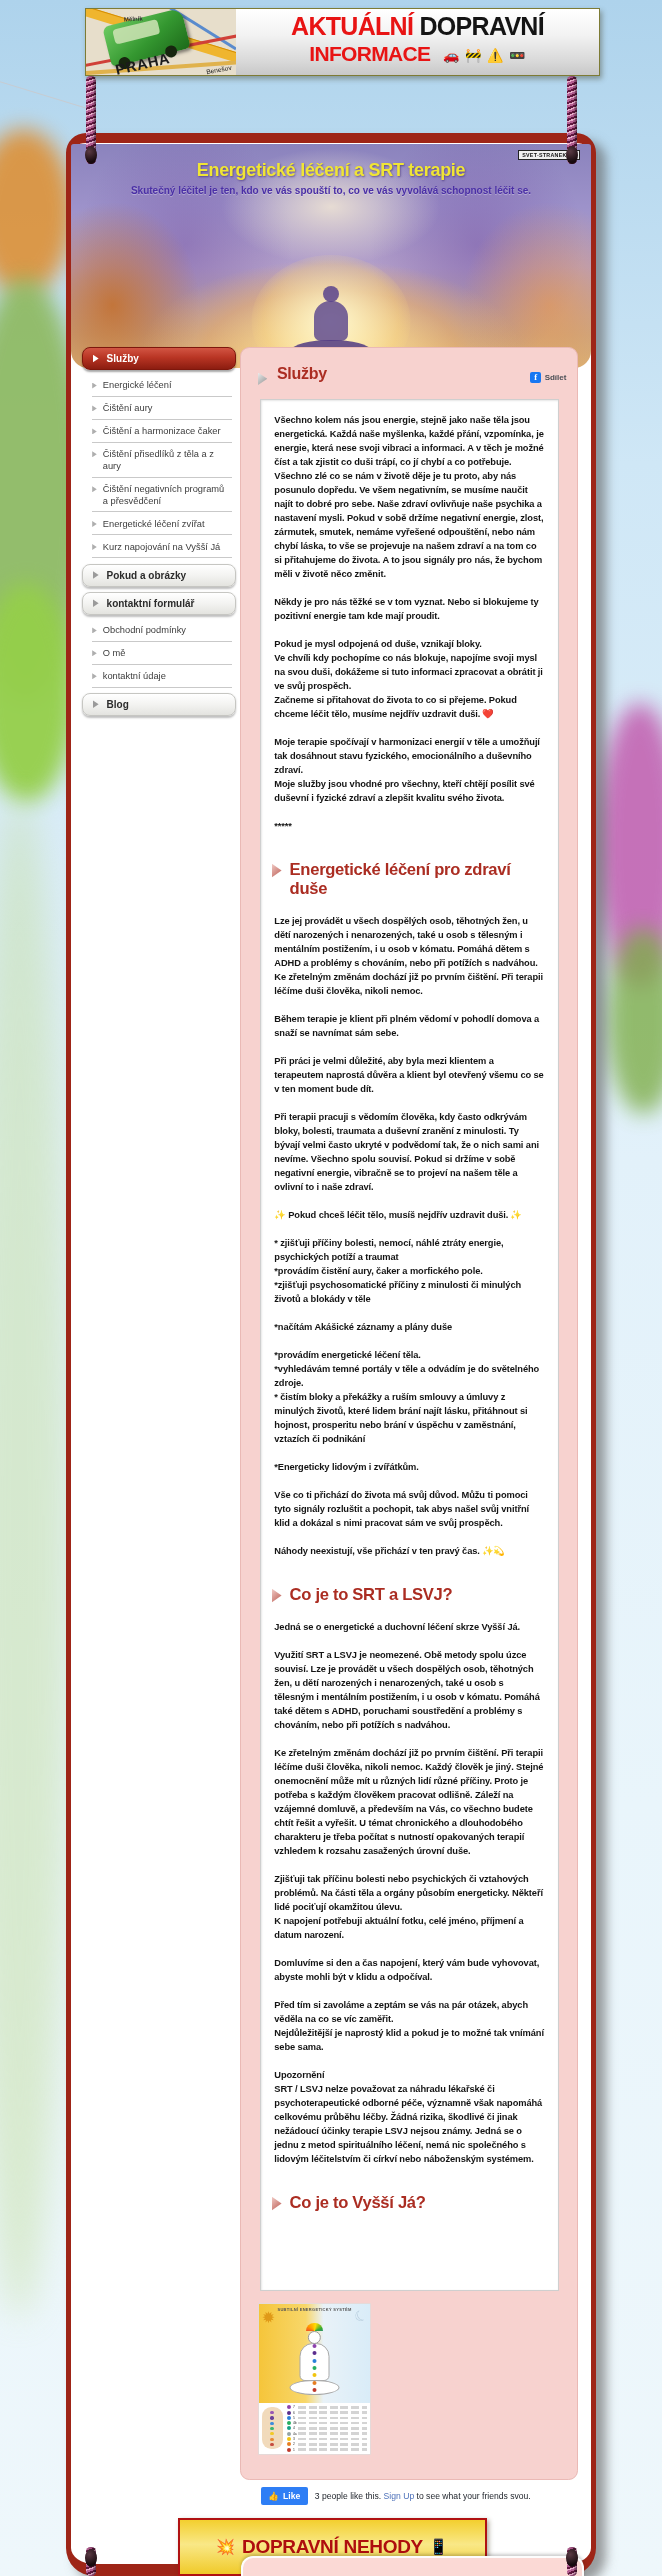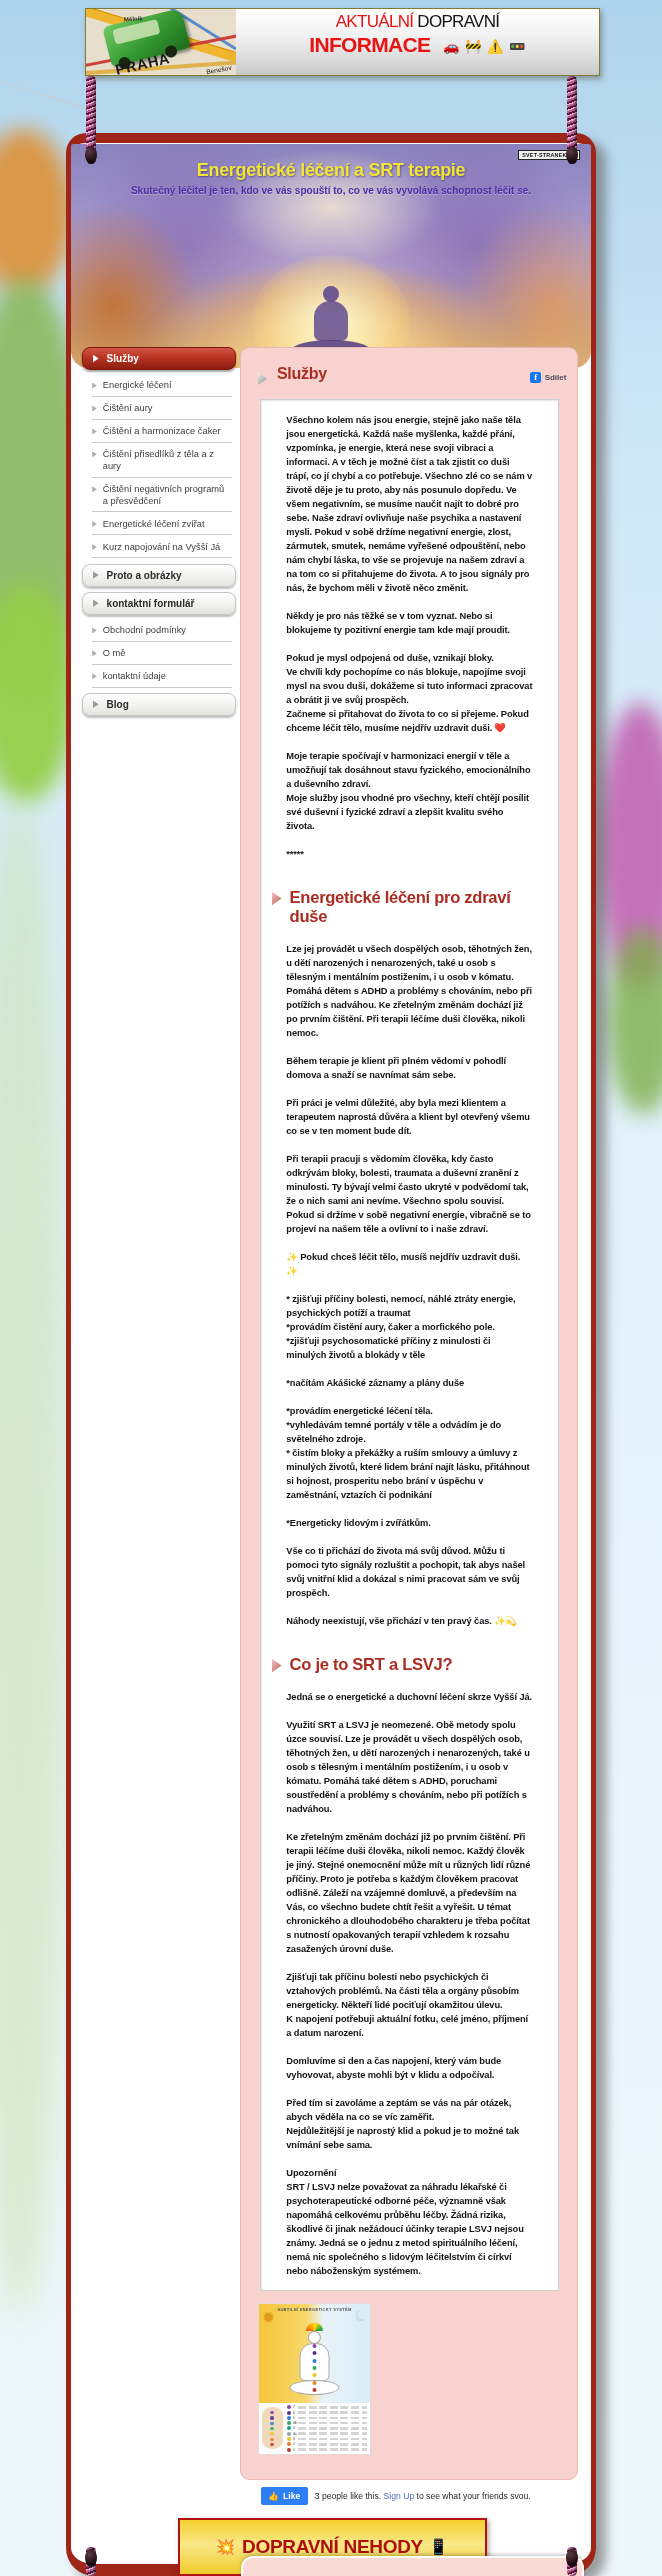--- a/index.html
+++ b/index.html
@@ -29,21 +29,21 @@
   .map-car{position:absolute;left:20px;top:8px;width:81px;height:41px;border-radius:6.6px 12px 5.3px 5.3px;
     background:linear-gradient(150deg,#6ecb62 0%,#349730 55%,#1d6a1a 100%);transform:rotate(-14deg);
     box-shadow:2px 2.7px 3.3px rgba(0,0,0,.45)}
   .map-car:before{content:"";position:absolute;left:9.3px;top:5.3px;width:46px;height:14.6px;background:#cfe4b6;border-radius:4px;opacity:.85}
   .map-car:after{content:"";position:absolute;left:6.6px;bottom:-5.3px;width:12px;height:12px;background:#17260f;border-radius:50%;box-shadow:48px 0 0 #17260f}
   .map-lbl{position:absolute;color:#1b1b1b;font-weight:bold}
   .lbl-melnik{top:6.6px;left:38px;font-size:6px;transform:rotate(-3deg);color:#333}
   .lbl-praha{bottom:2.7px;left:29px;font-size:14.6px;letter-spacing:0.7px;transform:rotate(-13deg)}
   .lbl-benesov{bottom:2px;right:4px;font-size:6.6px;transform:rotate(-10deg);color:#222;font-weight:normal}
   .banner-text{flex:1;text-align:center;padding-top:3.3px}
-  .bt1{font-size:17px;font-weight:400;letter-spacing:-0.7px;color:#e81414;white-space:nowrap}
+  .bt1{font-size:25px;font-weight:700;letter-spacing:-0.7px;color:#e81414;white-space:nowrap}
   .bt1 .blk1{color:#141414}
   .bt2{font-size:21px;font-weight:800;color:#e81414;letter-spacing:-0.7px;white-space:nowrap}
   .bt-icons{display:inline-block;margin-left:8px;vertical-align:1.3px}
   .bt-ic{font-size:13.3px;margin-left:5.3px;letter-spacing:0}
 
   
   .rope{position:absolute;width:10px;border-radius:4.6px;z-index:4;
     background:repeating-linear-gradient(160deg,#e9aecb 0 1.3px,#b55f93 1.3px 3.3px,#61183f 3.3px 5.3px);
     box-shadow:inset -2px 0 2.7px rgba(0,0,0,.45)}
   .rope.tl{left:86px;top:76px;height:88px}
@@ -107,21 +107,21 @@
   .h1-arrow{position:absolute;left:17px;top:24.5px;width:9.3px;height:12.6px;
     background:linear-gradient(135deg,#ececec,#8f8f8f);clip-path:polygon(0 0,100% 50%,0 100%)}
   .panel-h1{position:absolute;left:36px;top:17px;margin:0;font-size:16px;color:#ab2d22;font-weight:bold;letter-spacing:-0.3px}
   .share{position:absolute;right:10.6px;top:24px;display:flex;align-items:center;cursor:pointer}
   .fb-ic{width:11.3px;height:11.3px;background:#1877f2;color:#fff;border-radius:2px;font:bold 8.6px/11.3px "Liberation Serif",serif;
     text-align:center;margin-right:3.3px}
   .share-lbl{font-size:8px;color:#4b4f56;font-weight:bold}
 
   .wbox{position:absolute;left:19px;top:51px;width:299px;height:1892px;box-sizing:border-box;overflow:hidden;
     background:#fff;border:0.7px solid #cfcfcf;box-shadow:inset 0.7px 0.7px 2px rgba(0,0,0,.12);padding:13.3px 9.3px}
-  .blk{margin:0 16px 14px;font-size:9.3px;line-height:14px;font-weight:700;color:#141414;letter-spacing:-0.1px}
+  .blk{margin:0 4px 14px;font-size:9.3px;line-height:14px;font-weight:700;color:#141414;letter-spacing:-0.1px}
   .blk-text{white-space:pre-wrap}
   .blk .blk-arrow{display:none}
   .blk.blk-h2{display:flex;align-items:flex-start;margin:27px 0 16px}
   .blk.blk-h2 .blk-arrow{display:inline-block;flex:none;width:10px;height:14px;margin:3.3px 8px 0 1.3px;
     background:linear-gradient(135deg,#f0c9c4,#b8564c);clip-path:polygon(0 0,100% 50%,0 100%)}
   .blk.blk-h2 .blk-text{font-size:16.6px;line-height:19px;color:#ab2d22;letter-spacing:-0.3px}
 
   
   .chakra{position:absolute;left:18px;top:1956px;width:111px;height:150px;background:#fff;
     box-shadow:0 0 0 0.7px #ddd;cursor:pointer}
@@ -248,21 +248,21 @@
           <span class="tri g"></span>
           <span class="sb-txt">Energetické léčení zvířat</span>
         </li>
         <li class="sb-li">
           <span class="tri g"></span>
           <span class="sb-txt">Kurz napojování na Vyšší Já</span>
         </li>
       </ul>
     <div class="sb-btn lite">
       <span class="tri gg"></span>
-      <span>Proto a obrázky</span>
+      <span>Pokud a obrázky</span>
     </div>
     <div class="sb-btn lite">
       <span class="tri gg"></span>
       <span>kontaktní formulář</span>
     </div>
     <ul class="sb-list">
 
     <li class="sb-li">
           <span class="tri g"></span>
           <span class="sb-txt">Obchodní podmínky</span>

